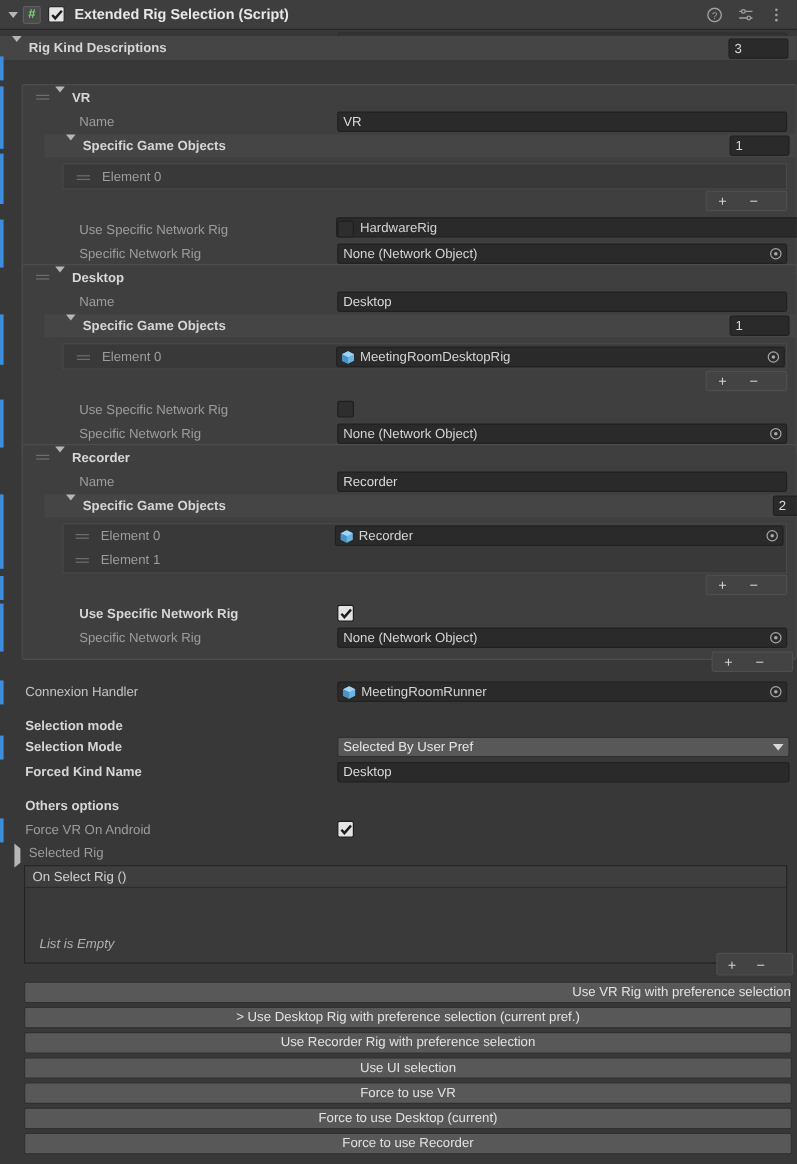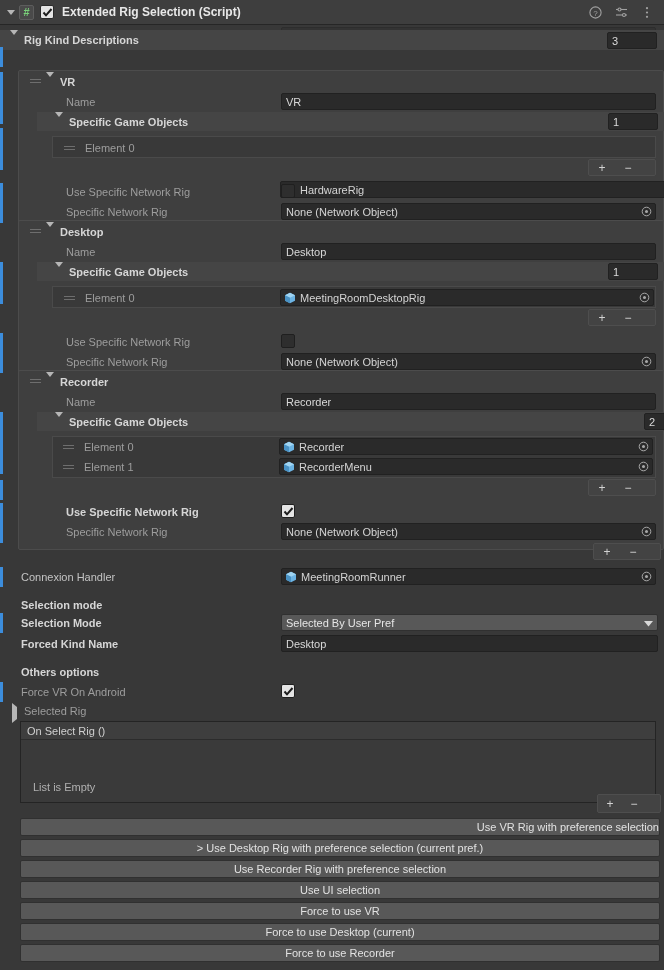--- a/index.html
+++ b/index.html
@@ -384,34 +384,20 @@
     </span>
   </div>
 </div>
 
 <div class="abs" style="left:52px;top:457px;width:604px;height:20px;">
   <span class="abs drag-handle" style="left:11px;top:8px;">
       <i></i>
       <i></i>
     </span>
   <span class="abs label dim" style="left:32px;top:4px;">Element 1</span>
-  <div class="abs objfield" style="left:227px;top:1px;width:374px;">
-    <svg class="prefab-cube" viewBox="0 0 12 12">
-        <path d="M6 .8 11 3.3v5.4L6 11.2 1 8.7V3.3z" fill="#6cb4e4"></path>
-        <path d="M6 .8 11 3.3 6 5.8 1 3.3z" fill="#9fd4f2"></path>
-        <path d="M6 5.8v5.4L1 8.7V3.3z" fill="#4a92c4"></path>
-      </svg>
-    <span class="txt">RecorderMenu</span>
-    <span class="picker">
-      <svg width="11" height="11" viewBox="0 0 11 11">
-          <circle cx="5.5" cy="5.5" r="4.3" fill="none" stroke="#a8a8a8" stroke-width="1"></circle>
-          <circle cx="5.5" cy="5.5" r="1.5" fill="#a8a8a8"></circle>
-        </svg>
-    </span>
-  </div>
 </div>
 
 <div class="abs plusminus" style="left:588px;top:479px;width:68px;">
   <span class="pm-btn">+</span>
   <span class="pm-btn">−</span>
 </div>
 
 <div class="abs" style="left:18px;top:502px;width:646px;height:20px;">
   <span class="abs label bold" style="left:48px;top:4px;">Use Specific Network Rig</span>
   <span class="abs checkbox on" style="left:263px;top:2px;">
@@ -496,21 +482,21 @@
 <div class="abs" style="left:0;top:702px;width:533px;height:18px;">
   <span class="abs" style="left:12px;top:5px;"><span class="tri-right"></span></span>
   <span class="abs label dim" style="left:24px;top:3px;">Selected Rig</span>
 </div>
 
 <div class="abs evt-box" style="left:20px;top:721px;width:636px;height:82px;">
   <div class="evt-head">
     <span>On Select Rig ()</span>
   </div>
   <div style="position:relative;height:63px;">
-    <span class="abs" style="left:12px;top:41px;color:#b0b0b0;">List is Empty</span>
+    <span class="abs" style="left:12px;top:41px;color:#b0b0b0;font-style:italic;">List is Empty</span>
   </div>
 </div>
 
 <div class="abs plusminus" style="left:597px;top:794px;width:64px;height:19px;">
   <span class="pm-btn" style="width:24px;">+</span>
   <span class="pm-btn" style="width:24px;">−</span>
 </div>
 
 <div class="abs btn" style="left:20px;top:818px;width:640px;justify-content:flex-end;">
   <span>Use VR Rig with preference selection</span>

